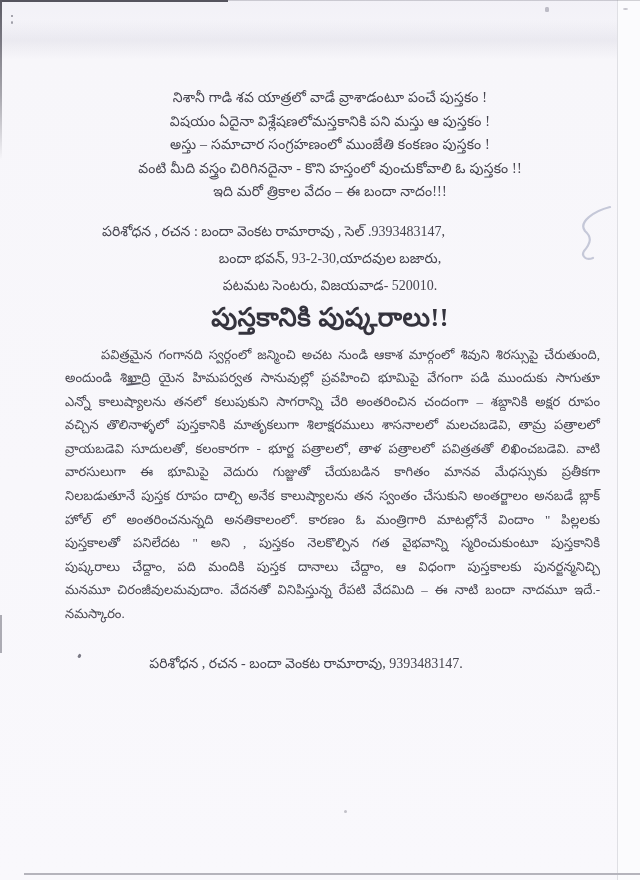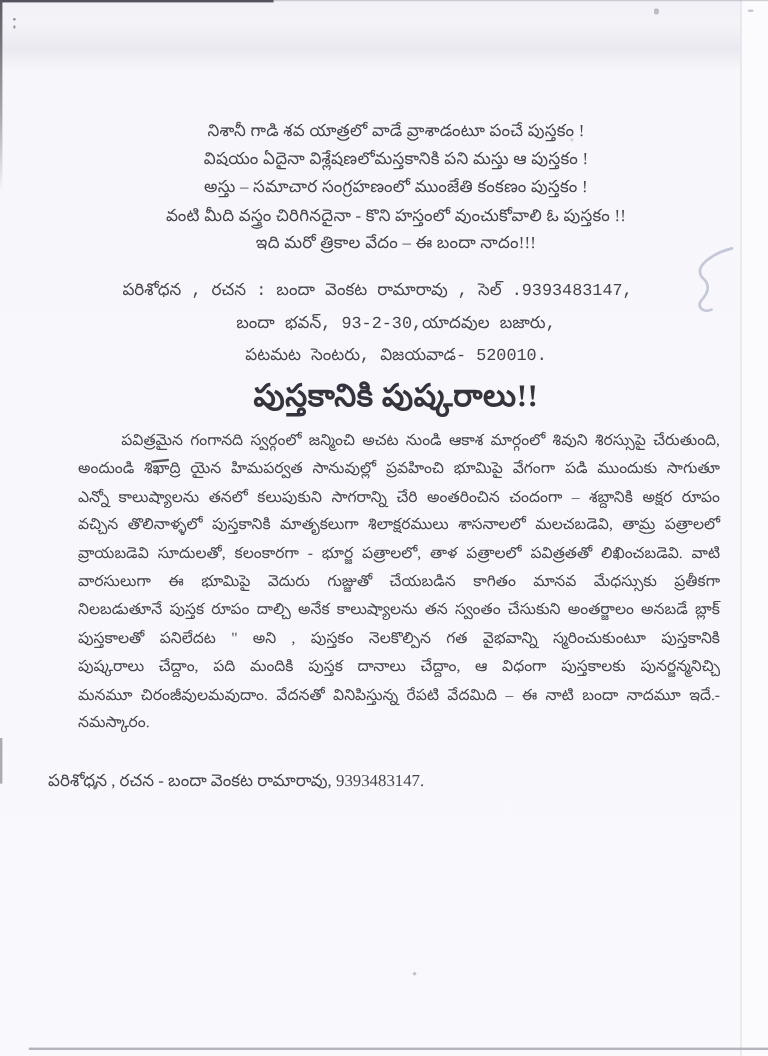--- a/index.html
+++ b/index.html
@@ -23,47 +23,47 @@
     position:absolute;right:0;top:0;width:22px;height:880px;
     background:#fbfbfd;border-left:1px solid rgba(150,150,165,.28);
   }
   .edge-top{position:absolute;left:0;top:0;width:228px;height:2px;background:#55545e;}
   .edge-top-faint{position:absolute;left:228px;top:0;width:412px;height:1px;background:rgba(85,84,94,.25);}
   .edge-left{position:absolute;left:0;top:0;width:2px;height:160px;
     background:linear-gradient(180deg,#5b5a64 0%, rgba(91,90,100,.5) 60%, rgba(91,90,100,0) 100%);}
   .edge-left-low{position:absolute;left:0;top:615px;width:2px;height:38px;background:rgba(110,109,120,.55);}
   .edge-bottom{position:absolute;left:24px;bottom:5px;width:616px;height:2px;background:#b5b4bc;}
   .content{
-    position:absolute;left:0;top:12px;width:640px;
+    position:absolute;left:0;top:0;width:640px;
     padding:86px 20px 0 40px;box-sizing:border-box;
   }
   .verse{margin:0 0 14px 0;}
   .verse-line{
     text-align:center;font-size:14px;line-height:23.5px;
     letter-spacing:.2px;color:#45444e;
   }
-  .byline{margin:8px 0 0 0;font-family:Liberation Mono, monospace;}
+  .byline{margin:8px 0 0 0;}
   .byline-line{font-size:14px;line-height:27px;color:#45444e;}
   .byline-line.first{text-align:left;padding-left:62px;}
   .byline-line.centered{text-align:center;}
   .doc-title{
     margin:2px 0 8px 0;text-align:center;
     font-size:26px;line-height:34px;font-weight:bold;color:#35343e;
     letter-spacing:.5px;
   }
   .body-text{margin:0 20px 0 25px;}
   .body-line{
     font-size:13px;line-height:23.6px;color:#45444e;
     text-align:justify;text-align-last:justify;
     white-space:nowrap;overflow:visible;
   }
   .body-line.indent{padding-left:36px;font-family:Liberation Serif, serif;}
   .body-line.closing{text-align:left;text-align-last:left;white-space:normal;}
   .footer-line{
-    margin-top:26px;text-align:left;padding-right:48px;
+    margin-top:26px;text-align:center;padding-right:48px;
     font-size:14px;line-height:24px;color:#45444e;
   }
   
   .pen-scribble{position:absolute;left:570px;top:202px;pointer-events:none;}
   .stray-dash{
     position:absolute;left:126px;top:383px;width:15px;height:2px;
     background:#5b5a66;transform:rotate(-6deg);border-radius:1px;
   }
   .speck{position:absolute;border-radius:50%;}
   .speck.s1{left:78px;top:654px;width:3px;height:4px;background:#7a7984;transform:rotate(30deg);border-radius:40% 60% 60% 40%;}
@@ -106,20 +106,21 @@
     <div class="doc-title">పుస్తకానికి పుష్కరాలు!!</div>
 
     <div class="body-text">
       <div class="body-line indent">పవిత్రమైన గంగానది స్వర్గంలో జన్మించి అచట నుండి ఆకాశ మార్గంలో శివుని శిరస్సుపై చేరుతుంది,</div>
       <div class="body-line">అందుండి శిఖాద్రి యైన హిమపర్వత సానువుల్లో ప్రవహించి భూమిపై వేగంగా పడి ముందుకు సాగుతూ</div>
       <div class="body-line">ఎన్నో కాలుష్యాలను తనలో కలుపుకుని సాగరాన్ని చేరి అంతరించిన చందంగా – శబ్దానికి అక్షర రూపం</div>
       <div class="body-line">వచ్చిన తొలినాళ్ళలో పుస్తకానికి మాతృకలుగా  శిలాక్షరములు శాసనాలలో మలచబడెవి, తామ్ర పత్రాలలో</div>
       <div class="body-line">వ్రాయబడెవి సూదులతో, కలంకారగా - భూర్జ పత్రాలలో, తాళ పత్రాలలో పవిత్రతతో లిఖించబడెవి.  వాటి</div>
       <div class="body-line">వారసులుగా ఈ భూమిపై వెదురు గుజ్జుతో చేయబడిన కాగితం మానవ మేధస్సుకు  ప్రతీకగా</div>
       <div class="body-line">నిలబడుతూనే పుస్తక రూపం దాల్చి అనేక కాలుష్యాలను తన స్వంతం చేసుకుని అంతర్జాలం అనబడే బ్లాక్</div>
+      <div class="body-line">హోల్ లో అంతరించనున్నది అనతికాలంలో.  కారణం ఓ మంత్రిగారి మాటల్లోనే విందాం " పిల్లలకు</div>
       <div class="body-line">పుస్తకాలతో పనిలేదట " అని , పుస్తకం నెలకొల్పిన గత వైభవాన్ని స్మరించుకుంటూ పుస్తకానికి</div>
       <div class="body-line">పుష్కరాలు  చేద్దాం, పది మందికి పుస్తక దానాలు చేద్దాం, ఆ విధంగా పుస్తకాలకు పునర్జన్మనిచ్చి</div>
       <div class="body-line">మనమూ చిరంజీవులమవుదాం. వేదనతో వినిపిస్తున్న  రేపటి వేదమిది – ఈ నాటి బందా నాదమూ ఇదే.-</div>
       <div class="body-line closing">నమస్కారం.</div>
     </div>
 
     <div class="footer-line">పరిశోధన , రచన   - బందా వెంకట రామారావు, 9393483147.</div>
 
   </div>
 

